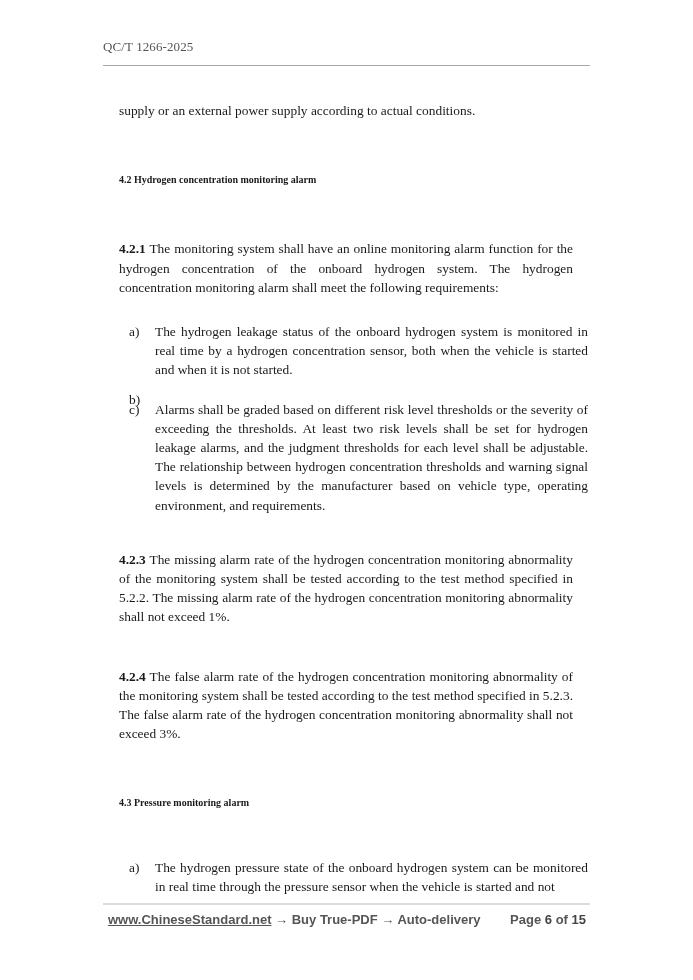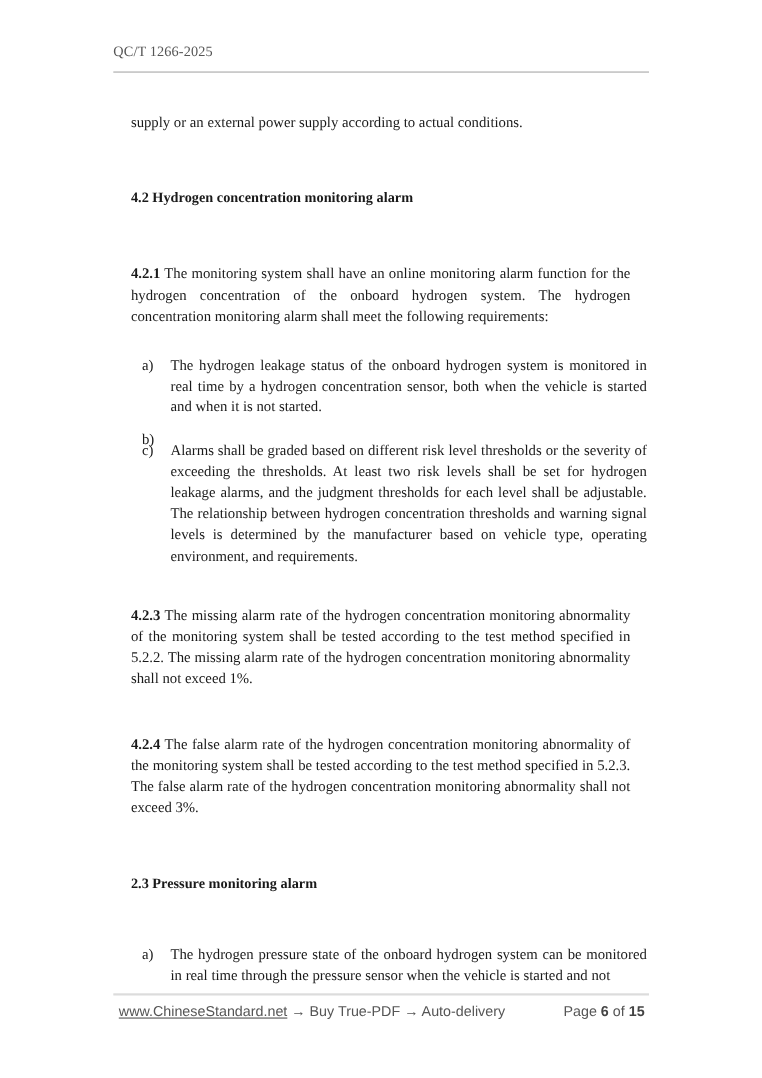--- a/index.html
+++ b/index.html
@@ -42,21 +42,21 @@
       line-height: 19.2px;
     }
     p {
       margin: 15px;
       text-align: justify;
     }
     .gap-s { height: 10px; }
     .gap-m { height: 20px; }
     .heading {
       font-weight: bold;
-      font-size: 13px;
+      font-size: 10px;
     }
     .clause-num { font-weight: bold; }
     .list-item {
       position: relative;
       padding-left: 51px;
       text-align: justify;
     }
     .list-marker {
       position: absolute;
       left: 25px;
@@ -73,20 +73,21 @@
     .footer {
       position: absolute;
       left: 108px;
       top: 912px;
       width: 478px;
       font-family: "Liberation Sans", "DejaVu Sans", sans-serif;
       font-size: 13px;
       color: #555;
       display: flex;
       justify-content: space-between;
+      font-weight: bold;
     }
     .footer a {
       color: #555;
       text-decoration: underline;
     }
     .footer .page-info b { color: #444; }
   </style>
 </head>
 <body>
 
@@ -119,21 +120,21 @@
 
   <div class="gap-s"></div>
 
   <div class="gap-s"></div>
   <p><span class="clause-num">4.2.3</span><span> The missing alarm rate of the hydrogen concentration monitoring abnormality of the monitoring system shall be tested according to the test method specified in 5.2.2. The missing alarm rate of the hydrogen concentration monitoring abnormality shall not exceed 1%.</span></p>
 
   <div class="gap-s"></div>
   <p><span class="clause-num">4.2.4</span><span> The false alarm rate of the hydrogen concentration monitoring abnormality of the monitoring system shall be tested according to the test method specified in 5.2.3. The false alarm rate of the hydrogen concentration monitoring abnormality shall not exceed 3%.</span></p>
 
   <div class="gap-m"></div>
-  <p class="heading">2.3 Pressure monitoring alarm</p>
+  <p class="heading">4.3 Pressure monitoring alarm</p>
   <div class="gap-m"></div>
 
 
   <div class="gap-s"></div>
   <div class="list-item">
     <span class="list-marker">a)</span>
     <span>The hydrogen pressure state of the onboard hydrogen system can be monitored in real time through the pressure sensor when the vehicle is started and not</span>
   </div>
 </div>
 

